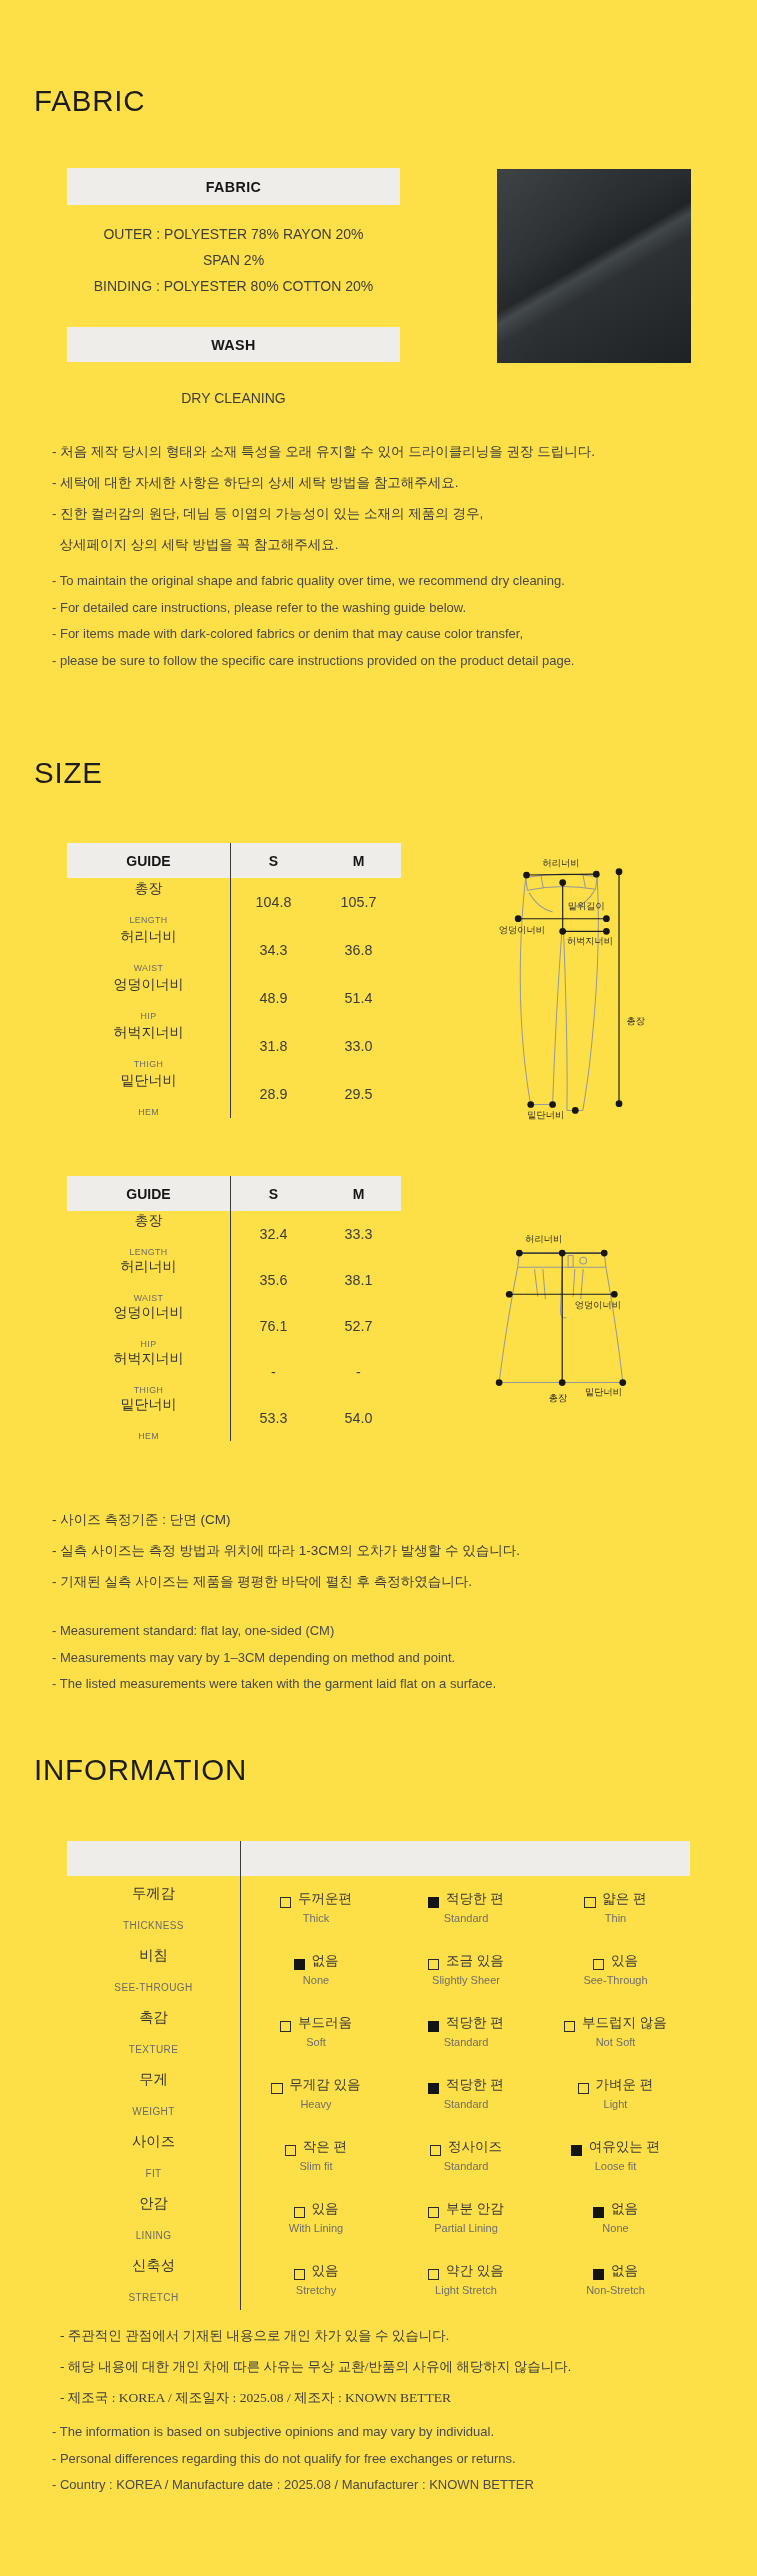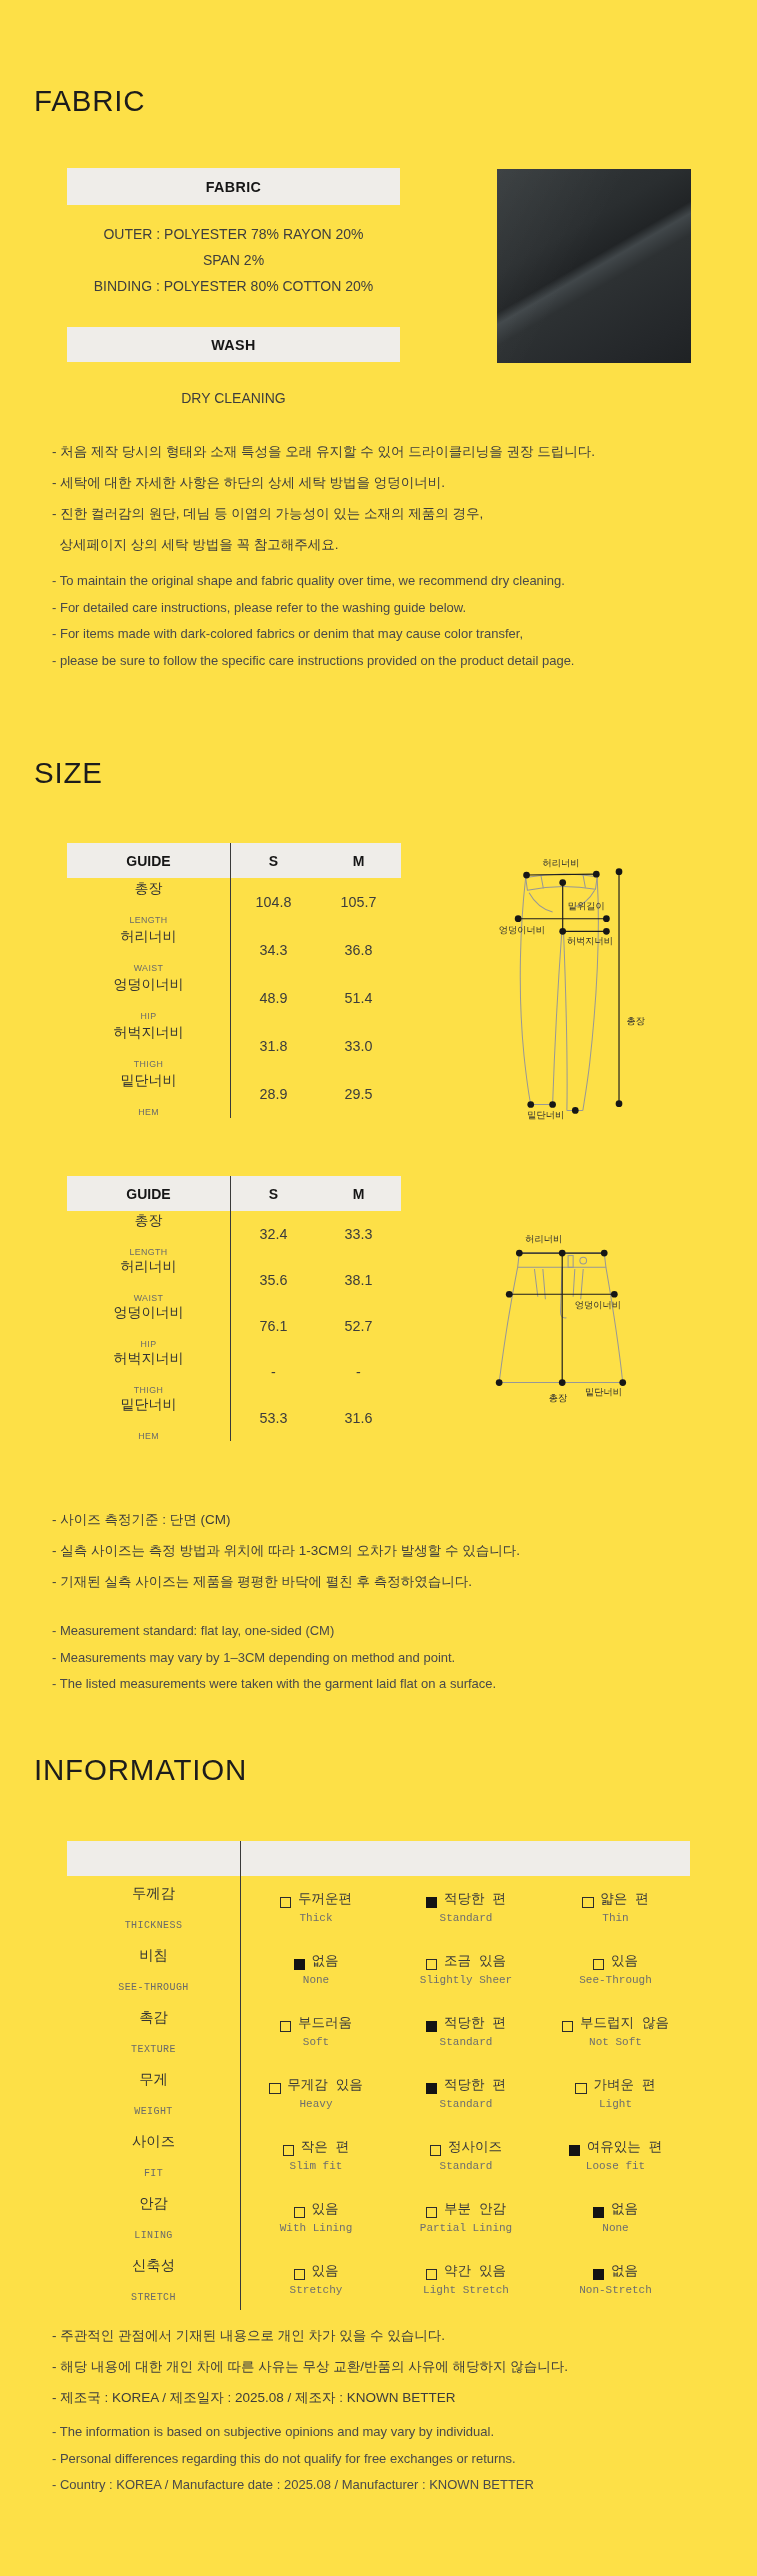--- a/index.html
+++ b/index.html
@@ -33,21 +33,21 @@
   .t1 .size-row { height:48px; }
   .t2 .size-row { height:46px; }
   .cell-label { display:flex; flex-direction:column; align-items:center; justify-content:center; }
   .lbl-ko { font-size:14px; color:#333; }
   .lbl-en { font-size:8.8px; color:#6a6a6a; letter-spacing:0.4px; margin-top:17px; }
   .cell-val { display:flex; align-items:center; justify-content:center; font-size:14.3px; color:#3c3c3c; }
 
   
   .info-table { width:623px; }
   .info-hdr { display:grid; grid-template-columns:174px 449px; height:35px; background:#efede9; }
-  .info-row { display:grid; grid-template-columns:174px 150px 150px 149px; height:62px;font-family:Liberation Mono, monospace; }
+  .info-row { display:grid; grid-template-columns:174px 150px 150px 149px; height:62px; }
   .opt-cell { display:flex; flex-direction:column; align-items:center; justify-content:center; }
   .opt-line { display:flex; align-items:flex-end; font-size:13.5px; color:#3a3a3a; }
   .chk { width:9.3px; height:9.3px; border:1.3px solid #2c2c2c; margin-right:6.7px; flex:0 0 auto; }
   .chk.checked { background:#141414; border-color:#141414; }
   .opt-en { font-size:11px; color:#6e6e6e; margin-top:3.4px; }
 
   
   svg text { font-family:"Liberation Sans","DejaVu Sans",sans-serif; font-size:11px; fill:#2e2e2e; }
   .garment { stroke:#979797; stroke-width:1.2; fill:none; }
   .meas { stroke:#1d1d1d; stroke-width:1.4; }
@@ -71,21 +71,21 @@
 
   <div class="abs col-block gray-bar" style="top:327px; height:35px;">WASH</div>
 
   <div class="abs col-block center-lines" style="top:385px;">DRY CLEANING</div>
 
   <div class="abs swatch" style="left:497px; top:169px;"></div>
 
   <div class="abs notes notes-ko" style="left:52px; top:436px;">
 
   <div>- 처음 제작 당시의 형태와 소재 특성을 오래 유지할 수 있어 드라이클리닝을 권장 드립니다.</div>
-      <div>- 세탁에 대한 자세한 사항은 하단의 상세 세탁 방법을 엉덩이너비.</div>
+      <div>- 세탁에 대한 자세한 사항은 하단의 상세 세탁 방법을 참고해주세요.</div>
       <div>- 진한 컬러감의 원단, 데님 등 이염의 가능성이 있는 소재의 제품의 경우,</div>
       <div>  상세페이지 상의 세탁 방법을 꼭 참고해주세요.</div>
     </div>
 
   <div class="abs notes notes-en" style="left:52px; top:568px;">
 
   <div>- To maintain the original shape and fabric quality over time, we recommend dry cleaning.</div>
       <div>- For detailed care instructions, please refer to the washing guide below.</div>
       <div>- For items made with dark-colored fabrics or denim that may cause color transfer,</div>
       <div>- please be sure to follow the specific care instructions provided on the product detail page.</div>
@@ -225,21 +225,21 @@
           <div class="cell-val">-</div>
           <div class="cell-val">-</div>
         </div>
 
         <div class="size-row">
           <div class="cell-label divider-r">
             <span class="lbl-ko">밑단너비</span>
             <span class="lbl-en">HEM</span>
           </div>
           <div class="cell-val">53.3</div>
-          <div class="cell-val">31.6</div>
+          <div class="cell-val">54.0</div>
         </div>
       </div>
   </div>
 
   <svg class="abs" style="left:484px; top:1225px;" width="185" height="194" viewBox="0 0 220 230">
     <path class="garment" d="M42,33 L143,33 L145,50 L40,50 Z"></path>
     <rect class="garment" x="100" y="36" width="6" height="14"></rect>
     <circle class="garment" cx="118" cy="42" r="4"></circle>
     <path class="garment" d="M60,52 L64,85 M70,52 L73,88 M108,52 L106,85 M118,52 L115,88"></path>
     <path class="garment" d="M93,50 L91,103 Q91,111 98,110"></path>
@@ -477,21 +477,21 @@
             <span class="opt-line">
               <span class="chk checked"></span>
               <span>없음</span>
             </span>
             <span class="opt-en">Non-Stretch</span>
           </div>
         </div>
       </div>
   </div>
 
-  <div class="abs notes notes-ko" style="left:52px; top:2320px;">
+  <div class="abs notes notes-ko" style="left:60px; top:2320px;font-family:Liberation Serif, serif;">
 
   <div>- 주관적인 관점에서 기재된 내용으로 개인 차가 있을 수 있습니다.</div>
       <div>- 해당 내용에 대한 개인 차에 따른 사유는 무상 교환/반품의 사유에 해당하지 않습니다.</div>
       <div>- 제조국 : KOREA / 제조일자 : 2025.08 / 제조자 : KNOWN BETTER</div>
     </div>
 
   <div class="abs notes notes-en" style="left:52px; top:2419px;">
 
   <div>- The information is based on subjective opinions and may vary by individual.</div>
       <div>- Personal differences regarding this do not qualify for free exchanges or returns.</div>

